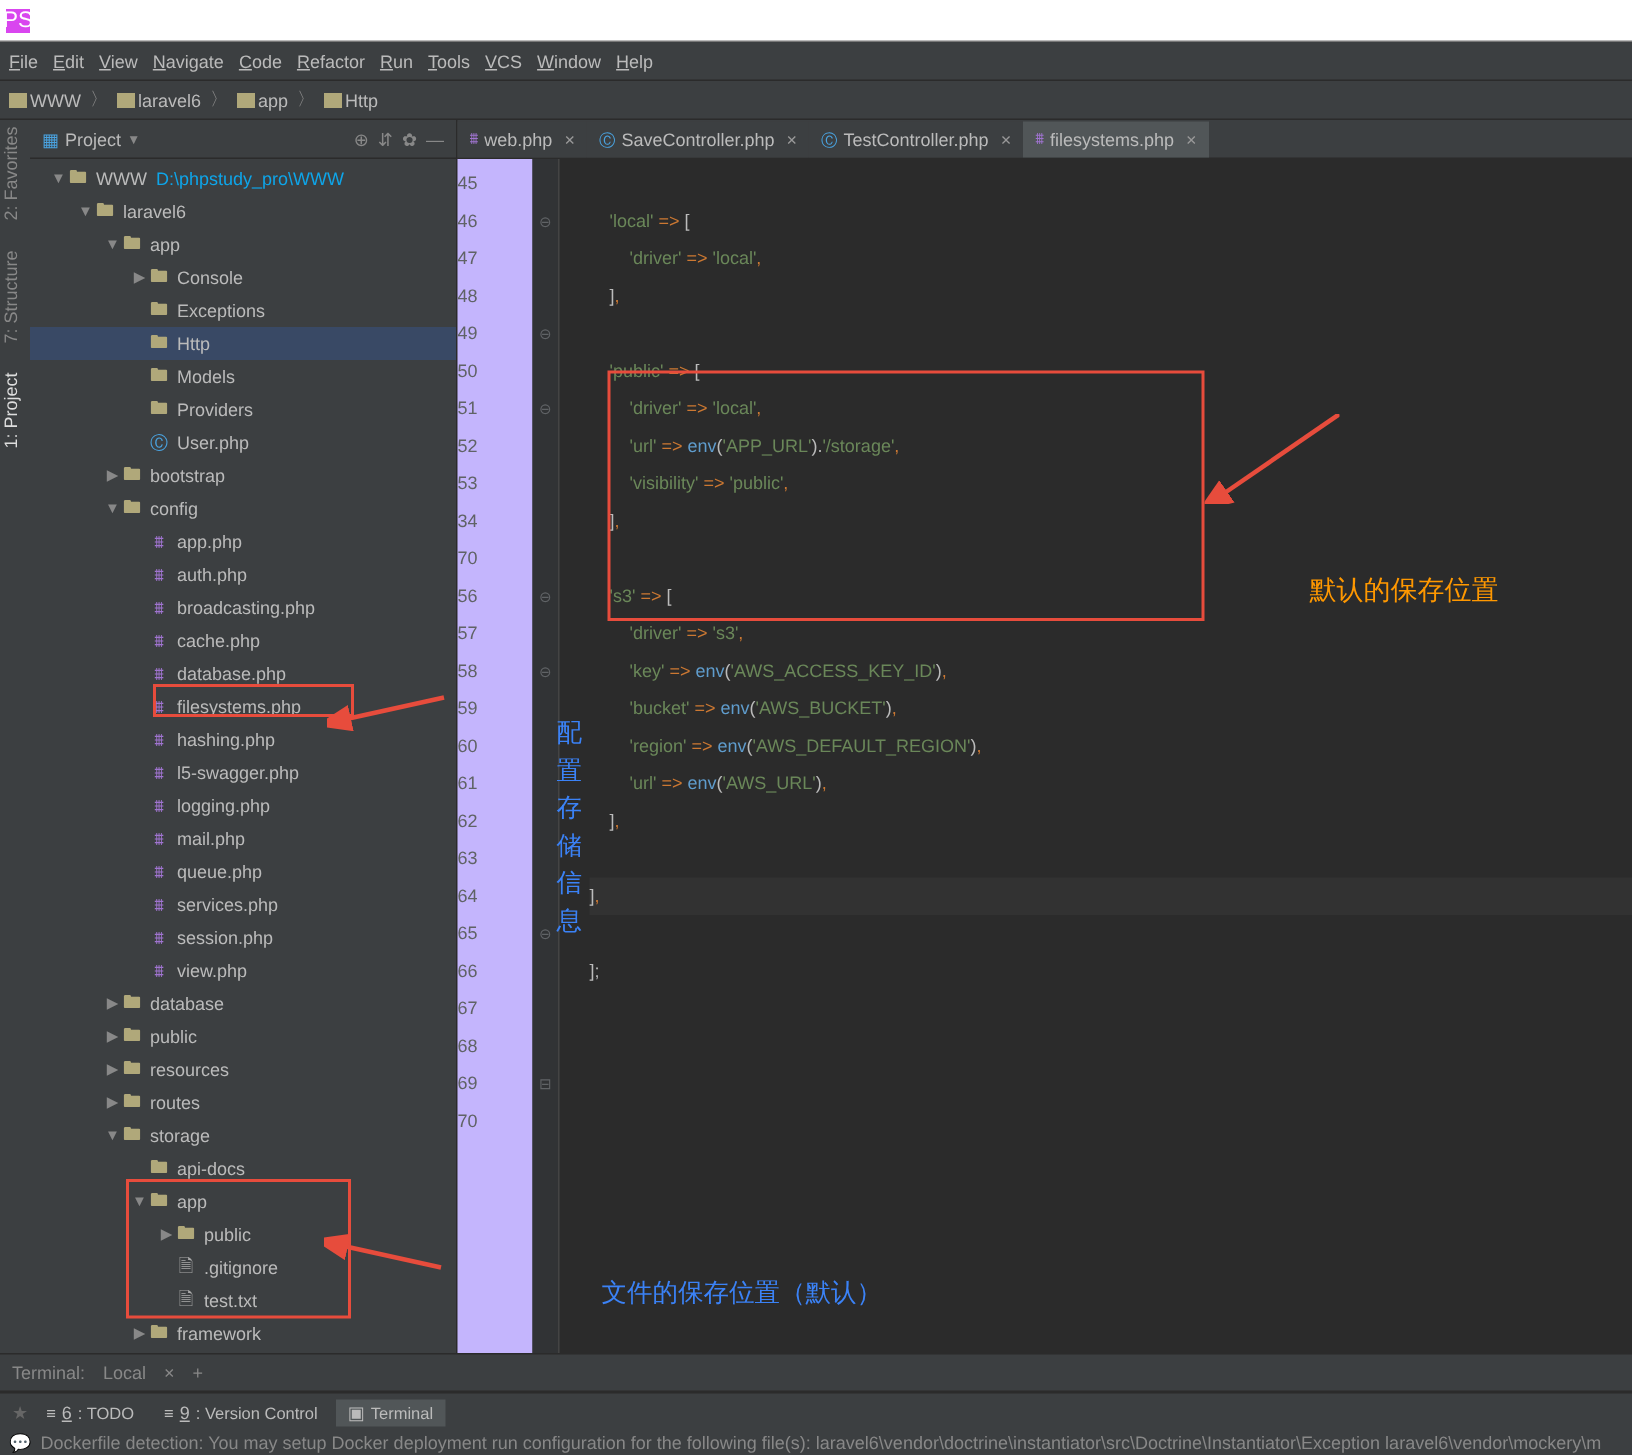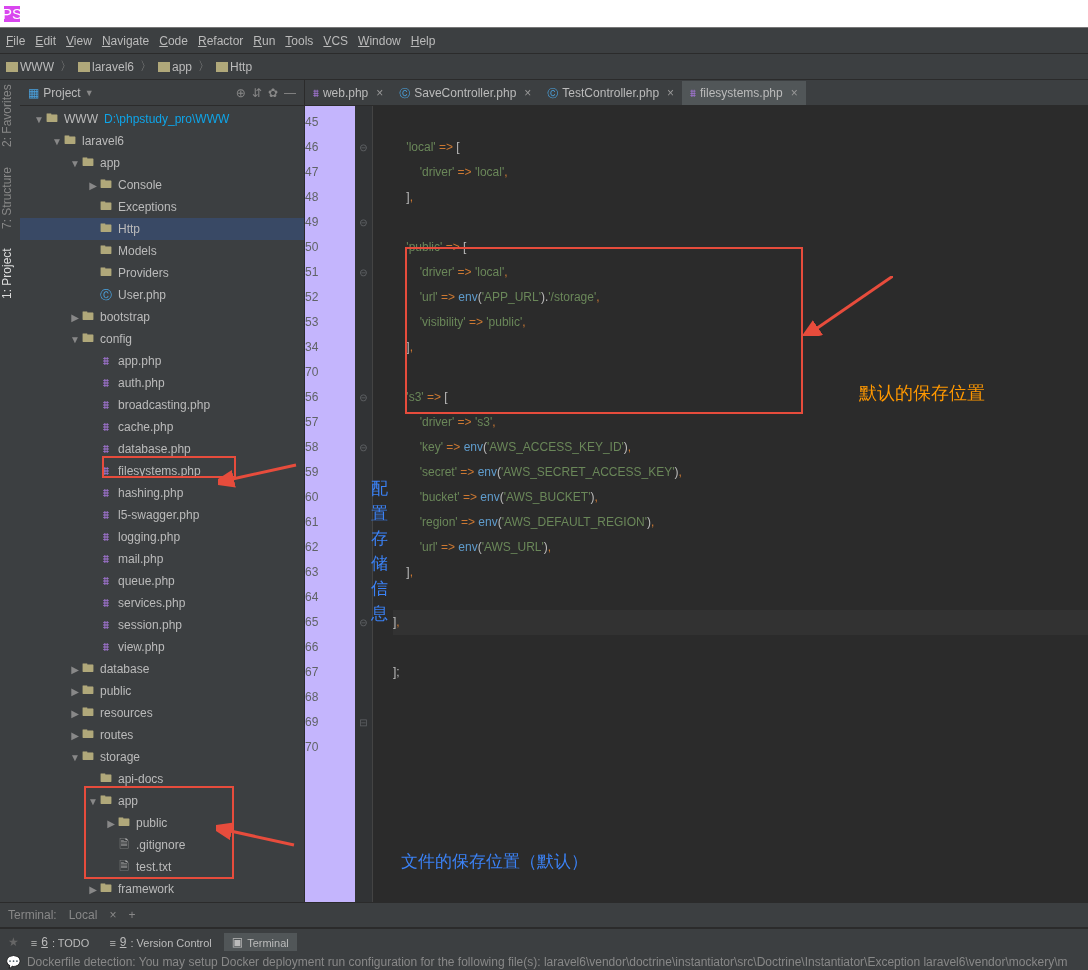--- a/index.html
+++ b/index.html
@@ -396,38 +396,37 @@
       <div class="code" id="code">
         <div class="code-hl" style="left:32px;top:141px;width:398px;height:167px;"></div>
         <svg class="arrow-svg" style="left:430px;top:170px;width:90px;height:60px">
             <defs>
               <marker id="ah1" markerWidth="10" markerHeight="10" refX="2" refY="3" orient="auto">
                 <path d="M0,0 L0,6 L8,3 z" fill="#e74c3c"></path>
               </marker>
             </defs>
             <line x1="90" y1="0" x2="10" y2="55" stroke="#e74c3c" stroke-width="3" marker-end="url(#ah1)"></line>
           </svg>
-        <div class="anno-text anno-orange" style="left:486px;top:275px;">默认的保存位置</div>
+        <div class="anno-text anno-orange" style="left:500px;top:275px;">默认的保存位置</div>
         <div class="anno-text" style="right:700px;top:370px;">配置存储信息</div>
         <div class="anno-text" style="right:500px;top:743px;">文件的保存位置（默认）</div>
       <div class="line">&nbsp;</div>
           <div class="line">    <span class="s-str">'local'</span> <span class="s-op">=&gt;</span> <span class="s-br">[</span></div>
           <div class="line">        <span class="s-str">'driver'</span> <span class="s-op">=&gt;</span> <span class="s-str">'local'</span><span class="s-comma">,</span></div>
           <div class="line">    <span class="s-br">]</span><span class="s-comma">,</span></div>
           <div class="line">&nbsp;</div>
           <div class="line">    <span class="s-str">'public'</span> <span class="s-op">=&gt;</span> <span class="s-br">[</span></div>
           <div class="line">        <span class="s-str">'driver'</span> <span class="s-op">=&gt;</span> <span class="s-str">'local'</span><span class="s-comma">,</span></div>
           <div class="line">        <span class="s-str">'url'</span> <span class="s-op">=&gt;</span> <span class="s-fn">env</span>(<span class="s-str">'APP_URL'</span>).<span class="s-str">'/storage'</span><span class="s-comma">,</span></div>
           <div class="line">        <span class="s-str">'visibility'</span> <span class="s-op">=&gt;</span> <span class="s-str">'public'</span><span class="s-comma">,</span></div>
           <div class="line">    <span class="s-br">]</span><span class="s-comma">,</span></div>
           <div class="line">&nbsp;</div>
           <div class="line">    <span class="s-str">'s3'</span> <span class="s-op">=&gt;</span> <span class="s-br">[</span></div>
           <div class="line">        <span class="s-str">'driver'</span> <span class="s-op">=&gt;</span> <span class="s-str">'s3'</span><span class="s-comma">,</span></div>
           <div class="line">        <span class="s-str">'key'</span> <span class="s-op">=&gt;</span> <span class="s-fn">env</span>(<span class="s-str">'AWS_ACCESS_KEY_ID'</span>)<span class="s-comma">,</span></div>
-          <div class="line">        <span class="s-str">'secret'</span> <span class="s-op">=&gt;</span> <span class="s-fn">env</span>(<span class="s-str">'AWS_SECRET_ACCESS_KEY'</span>)<span class="s-comma">,</span></div>
           <div class="line">        <span class="s-str">'bucket'</span> <span class="s-op">=&gt;</span> <span class="s-fn">env</span>(<span class="s-str">'AWS_BUCKET'</span>)<span class="s-comma">,</span></div>
           <div class="line">        <span class="s-str">'region'</span> <span class="s-op">=&gt;</span> <span class="s-fn">env</span>(<span class="s-str">'AWS_DEFAULT_REGION'</span>)<span class="s-comma">,</span></div>
           <div class="line">        <span class="s-str">'url'</span> <span class="s-op">=&gt;</span> <span class="s-fn">env</span>(<span class="s-str">'AWS_URL'</span>)<span class="s-comma">,</span></div>
           <div class="line">    <span class="s-br">]</span><span class="s-comma">,</span></div>
           <div class="line">&nbsp;</div>
           <div class="line caret-line"><span class="s-br">]</span><span class="s-comma">,</span></div>
           <div class="line">&nbsp;</div>
           <div class="line"><span class="s-br">];</span></div>
           <div class="line">&nbsp;</div>
         </div>

